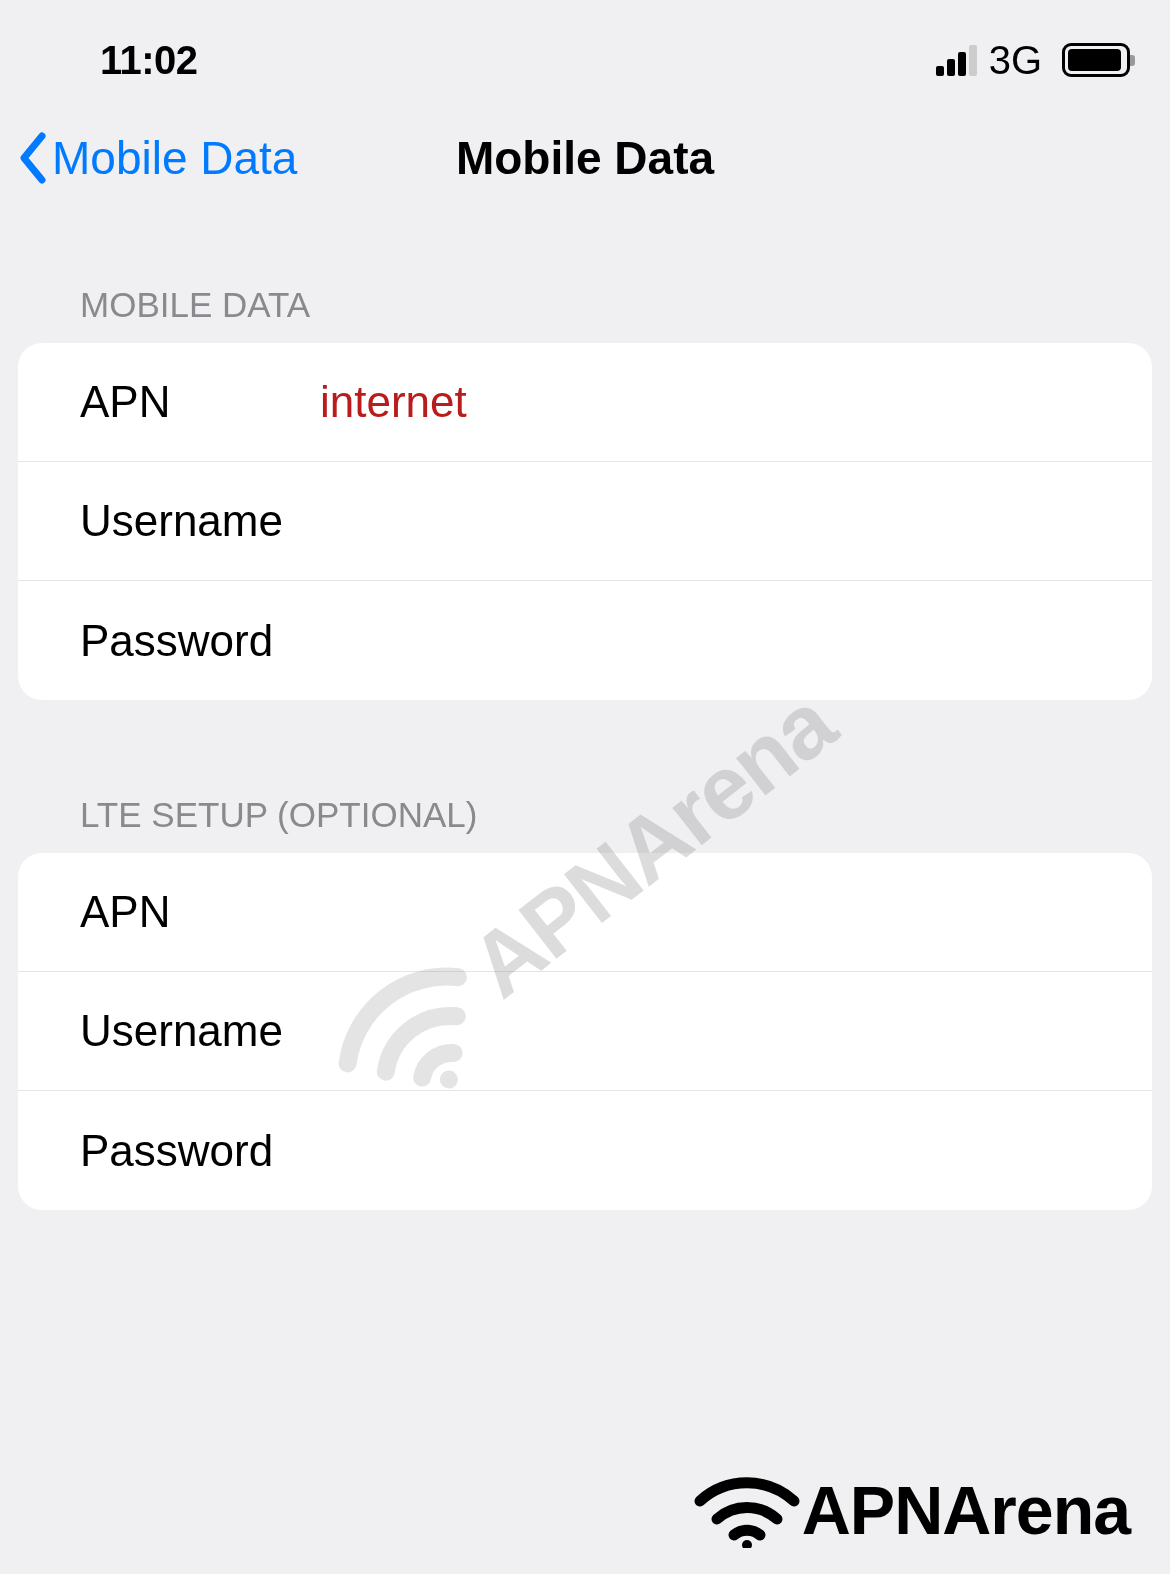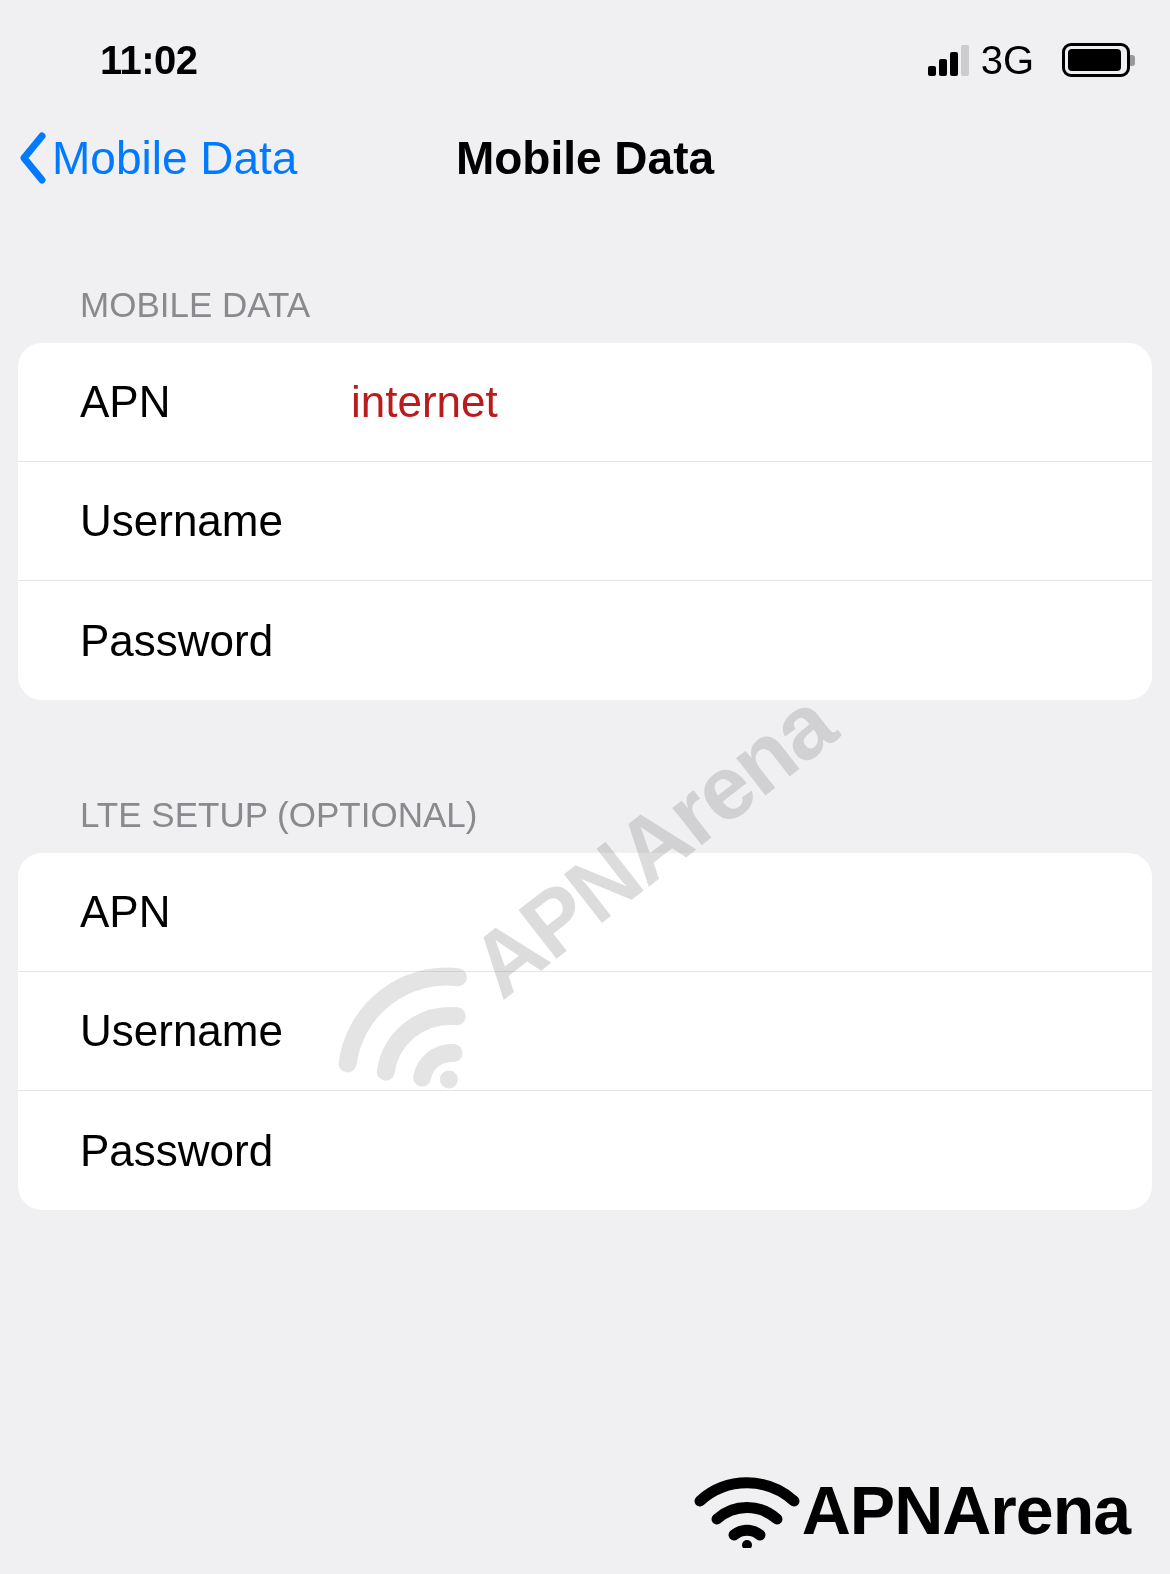--- a/index.html
+++ b/index.html
@@ -47,21 +47,21 @@
     }
     .signal-bar:nth-child(1){ height: 10px; }
     .signal-bar:nth-child(2){ height: 17px; }
     .signal-bar:nth-child(3){ height: 24px; }
     .signal-bar:nth-child(4){ height: 31px; background: #ccc; }
     .network-label {
       font-size: 40px;
       font-weight: 400;
       color: #000;
       margin-left: 4px;
-      margin-right: 16px;
+      margin-right: 8px;
     }
     .battery {
       width: 68px;
       height: 34px;
       border: 3px solid #000;
       border-radius: 9px;
       position: relative;
       margin-left: 4px;
     }
     .battery::after {
@@ -129,21 +129,20 @@
       border-radius: 24px;
       margin: 0 18px;
       overflow: hidden;
     }
     .settings-row {
       display: flex;
       align-items: center;
       padding: 0 0 0 62px;
       min-height: 119px;
       border-bottom: 1px solid #e5e5e7;
-      gap: 31px;
     }
     .settings-row:last-child {
       border-bottom: none;
     }
     .row-label {
       font-size: 44px;
       color: #000;
       width: 240px;
       flex-shrink: 0;
     }

